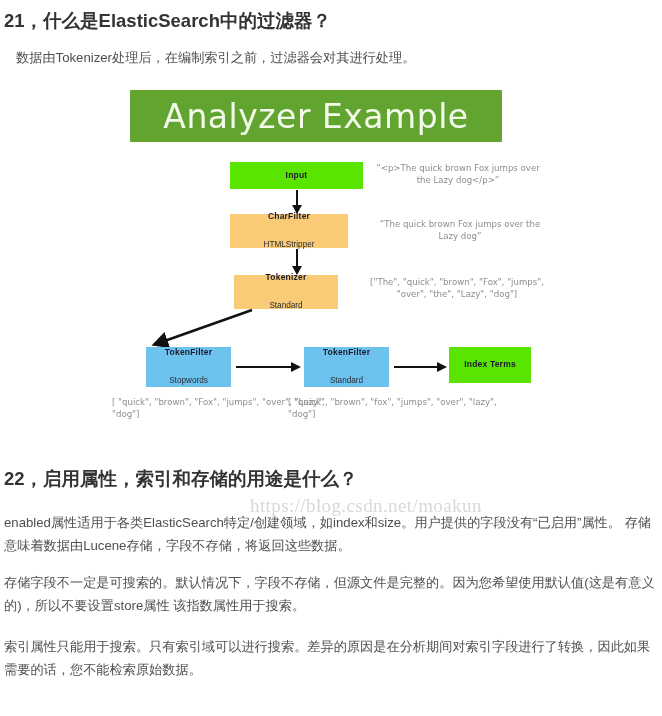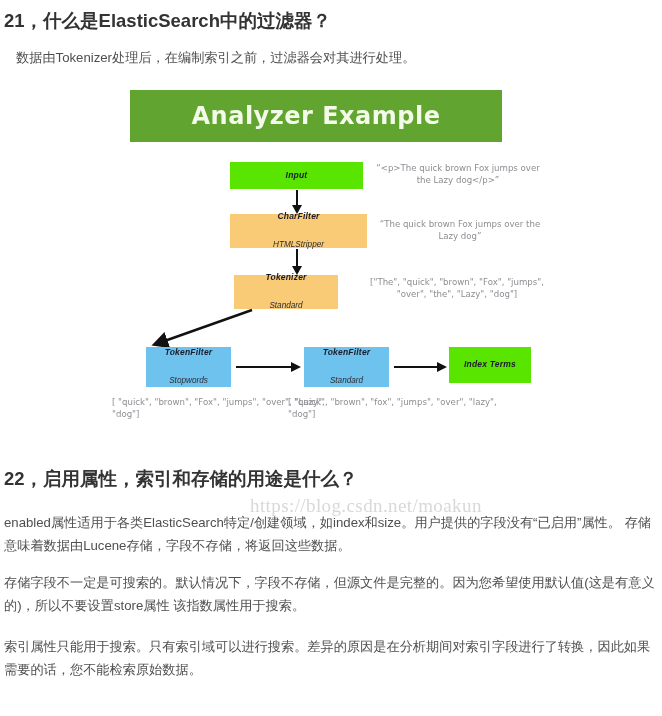--- a/index.html
+++ b/index.html
@@ -59,54 +59,53 @@
     top: 6px;
     width: 372px;
     height: 52px;
     background: #61a530;
     display: flex;
     align-items: center;
     justify-content: center;
   }
   .diagram .banner-text {
     color: #f3fae9;
-    font-size: 24px;
+    font-size: 33px;
     letter-spacing: 0.5px;
     font-family: "DejaVu Sans", sans-serif;
-    font-weight: 700;
+    font-weight: 400;
   }
 
   .node {
     position: absolute;
     box-sizing: border-box;
     display: flex;
     flex-direction: column;
     align-items: center;
     justify-content: center;
     text-align: center;
     line-height: 1.15;
-    font-style: italic;
   }
   .node .n-title {
     font-size: 8.5px;
     font-weight: bold;
     color: #1b1b2b;
     letter-spacing: 0.2px;
   }
   .node .n-sub {
     font-size: 8.2px;
     color: #2b2b33;
     margin-top: 18px;
   }
   .green-bright { background: #5ae500; }
   .orange { background: #f9cb76; }
   .blue { background: #6ec3ee; }
 
   #node-input      { left: 120px; top: 78px;  width: 133px; height: 27px; }
-  #node-charfilter { left: 120px; top: 130px; width: 137px; height: 34px; }
+  #node-charfilter { left: 120px; top: 130px; width: 118px; height: 34px; }
   #node-tokenizer  { left: 124px; top: 191px; width: 104px; height: 34px; }
   #node-tf-stop    { left: 36px;  top: 263px; width: 85px;  height: 40px; }
   #node-tf-lower   { left: 194px; top: 263px; width: 85px;  height: 40px; }
   #node-indexterms { left: 339px; top: 263px; width: 82px;  height: 36px; }
 
   .annot {
     position: absolute;
     font-size: 8.6px;
     color: #8e8e93;
     text-align: center;

